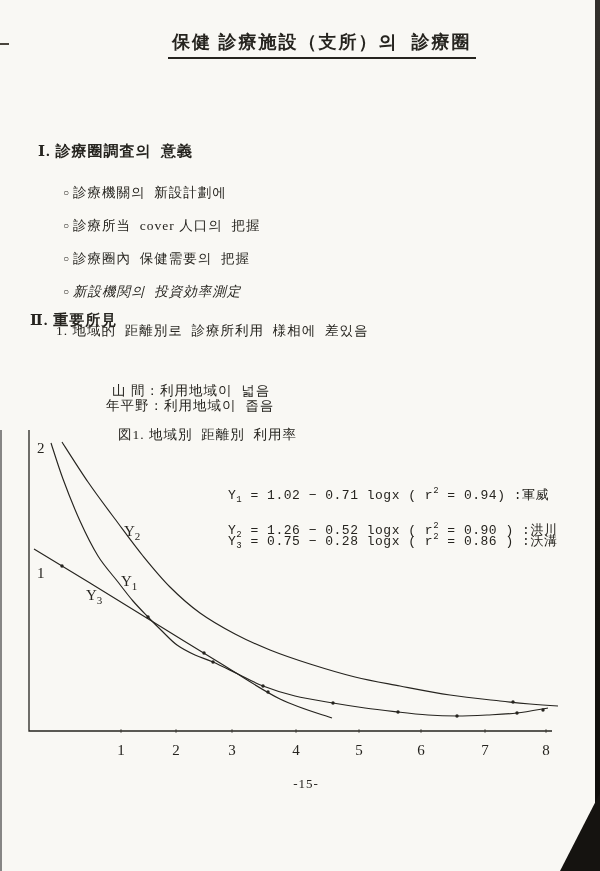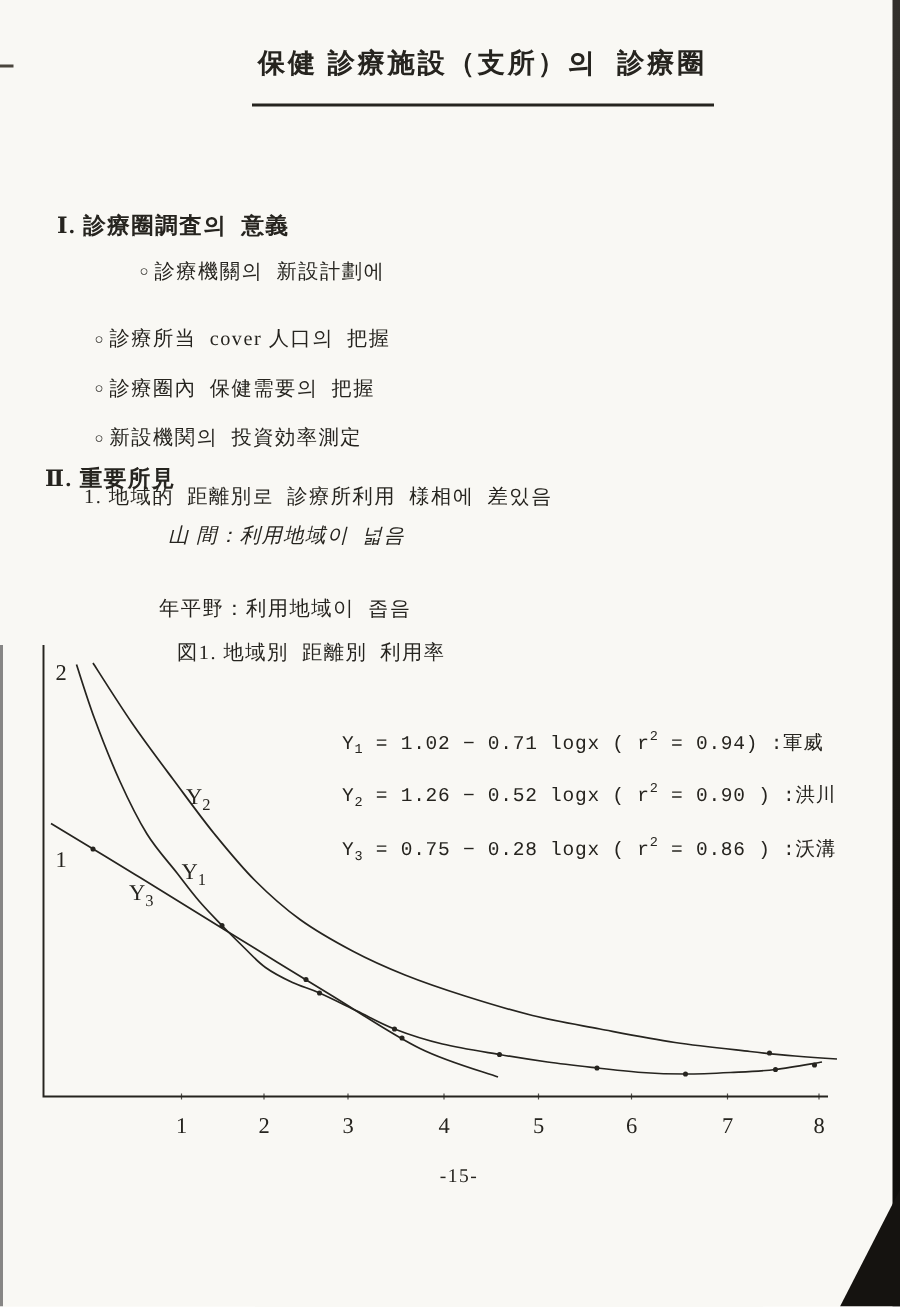--- a/index.html
+++ b/index.html
@@ -4,37 +4,37 @@
 <style>
   html,body{margin:0;padding:0;}
   .page{
     position:relative; width:600px; height:871px; overflow:hidden;
     background:#f9f8f4; color:#26241f;
     font-family:"Liberation Serif","DejaVu Serif",serif;
   }
   .t{position:absolute; white-space:pre; line-height:1.1;}
   .doc-title{
     left:168px; top:33px; font-size:18px; font-weight:700; letter-spacing:2px;
-    border-bottom:2px solid #26241f; padding:0 4px 16px 4px;
+    border-bottom:2px solid #26241f; padding:0 4px 4px 4px;
   }
   .sec-heading{font-size:15px; letter-spacing:1px; font-weight:600;}
   .s1{left:38px; top:143px;text-align:center;}
   .s2{left:30px; top:312px;}
   .bullet-line{font-size:13.5px; letter-spacing:1px; left:63px;}
-  .b0{top:174px;margin-left:30px;} .b1{top:219px;} .b2{top:252px;} .b3{top:285px;}
+  .b0{top:186px;} .b1{top:219px;} .b2{top:252px;} .b3{top:285px;font-style:italic;}
   .bullet-mark{font-size:10px; vertical-align:1px; padding-right:3px;}
   .item1{left:56px; top:324px; font-size:13.5px; letter-spacing:1px;}
-  .mountain{left:112px; top:350px; font-size:13.5px; letter-spacing:1px;font-style:italic;}
+  .mountain{left:112px; top:384px; font-size:13.5px; letter-spacing:1px;}
   .plain{left:106px; top:399px; font-size:13.5px; letter-spacing:1px;}
   .fig-caption{left:118px; top:428px; font-size:13.5px; letter-spacing:1px;}
   .equation{
     left:228px; font-size:13px; letter-spacing:.5px;
     font-family:"Liberation Mono","DejaVu Sans Mono",monospace;
   }
-  .e0{top:487px;} .e1{top:522px;text-align:right;} .e2{top:558px;}
+  .e0{top:487px;} .e1{top:522px;text-align:right;} .e2{top:533px;}
   .eq-sub{font-size:9px; vertical-align:-3px;}
   .eq-sup{font-size:9px; vertical-align:6px;}
   .page-number{left:12px; right:0; top:777px; text-align:center; font-size:13px; letter-spacing:1px;}
   .chart-wrap{position:absolute; left:0; top:425px; width:600px; height:346px;}
   svg{font-family:"Liberation Serif","DejaVu Serif",serif;}
   
   .edge-right{position:absolute; right:0; top:0; width:5px; height:871px;
     background:linear-gradient(to bottom,#33302c 0%,#16140f 70%,#0d0c0a 100%);}
   .corner-br{position:absolute; right:0; bottom:0; width:0; height:0;
     border-left:40px solid transparent; border-bottom:78px solid #151310;}

